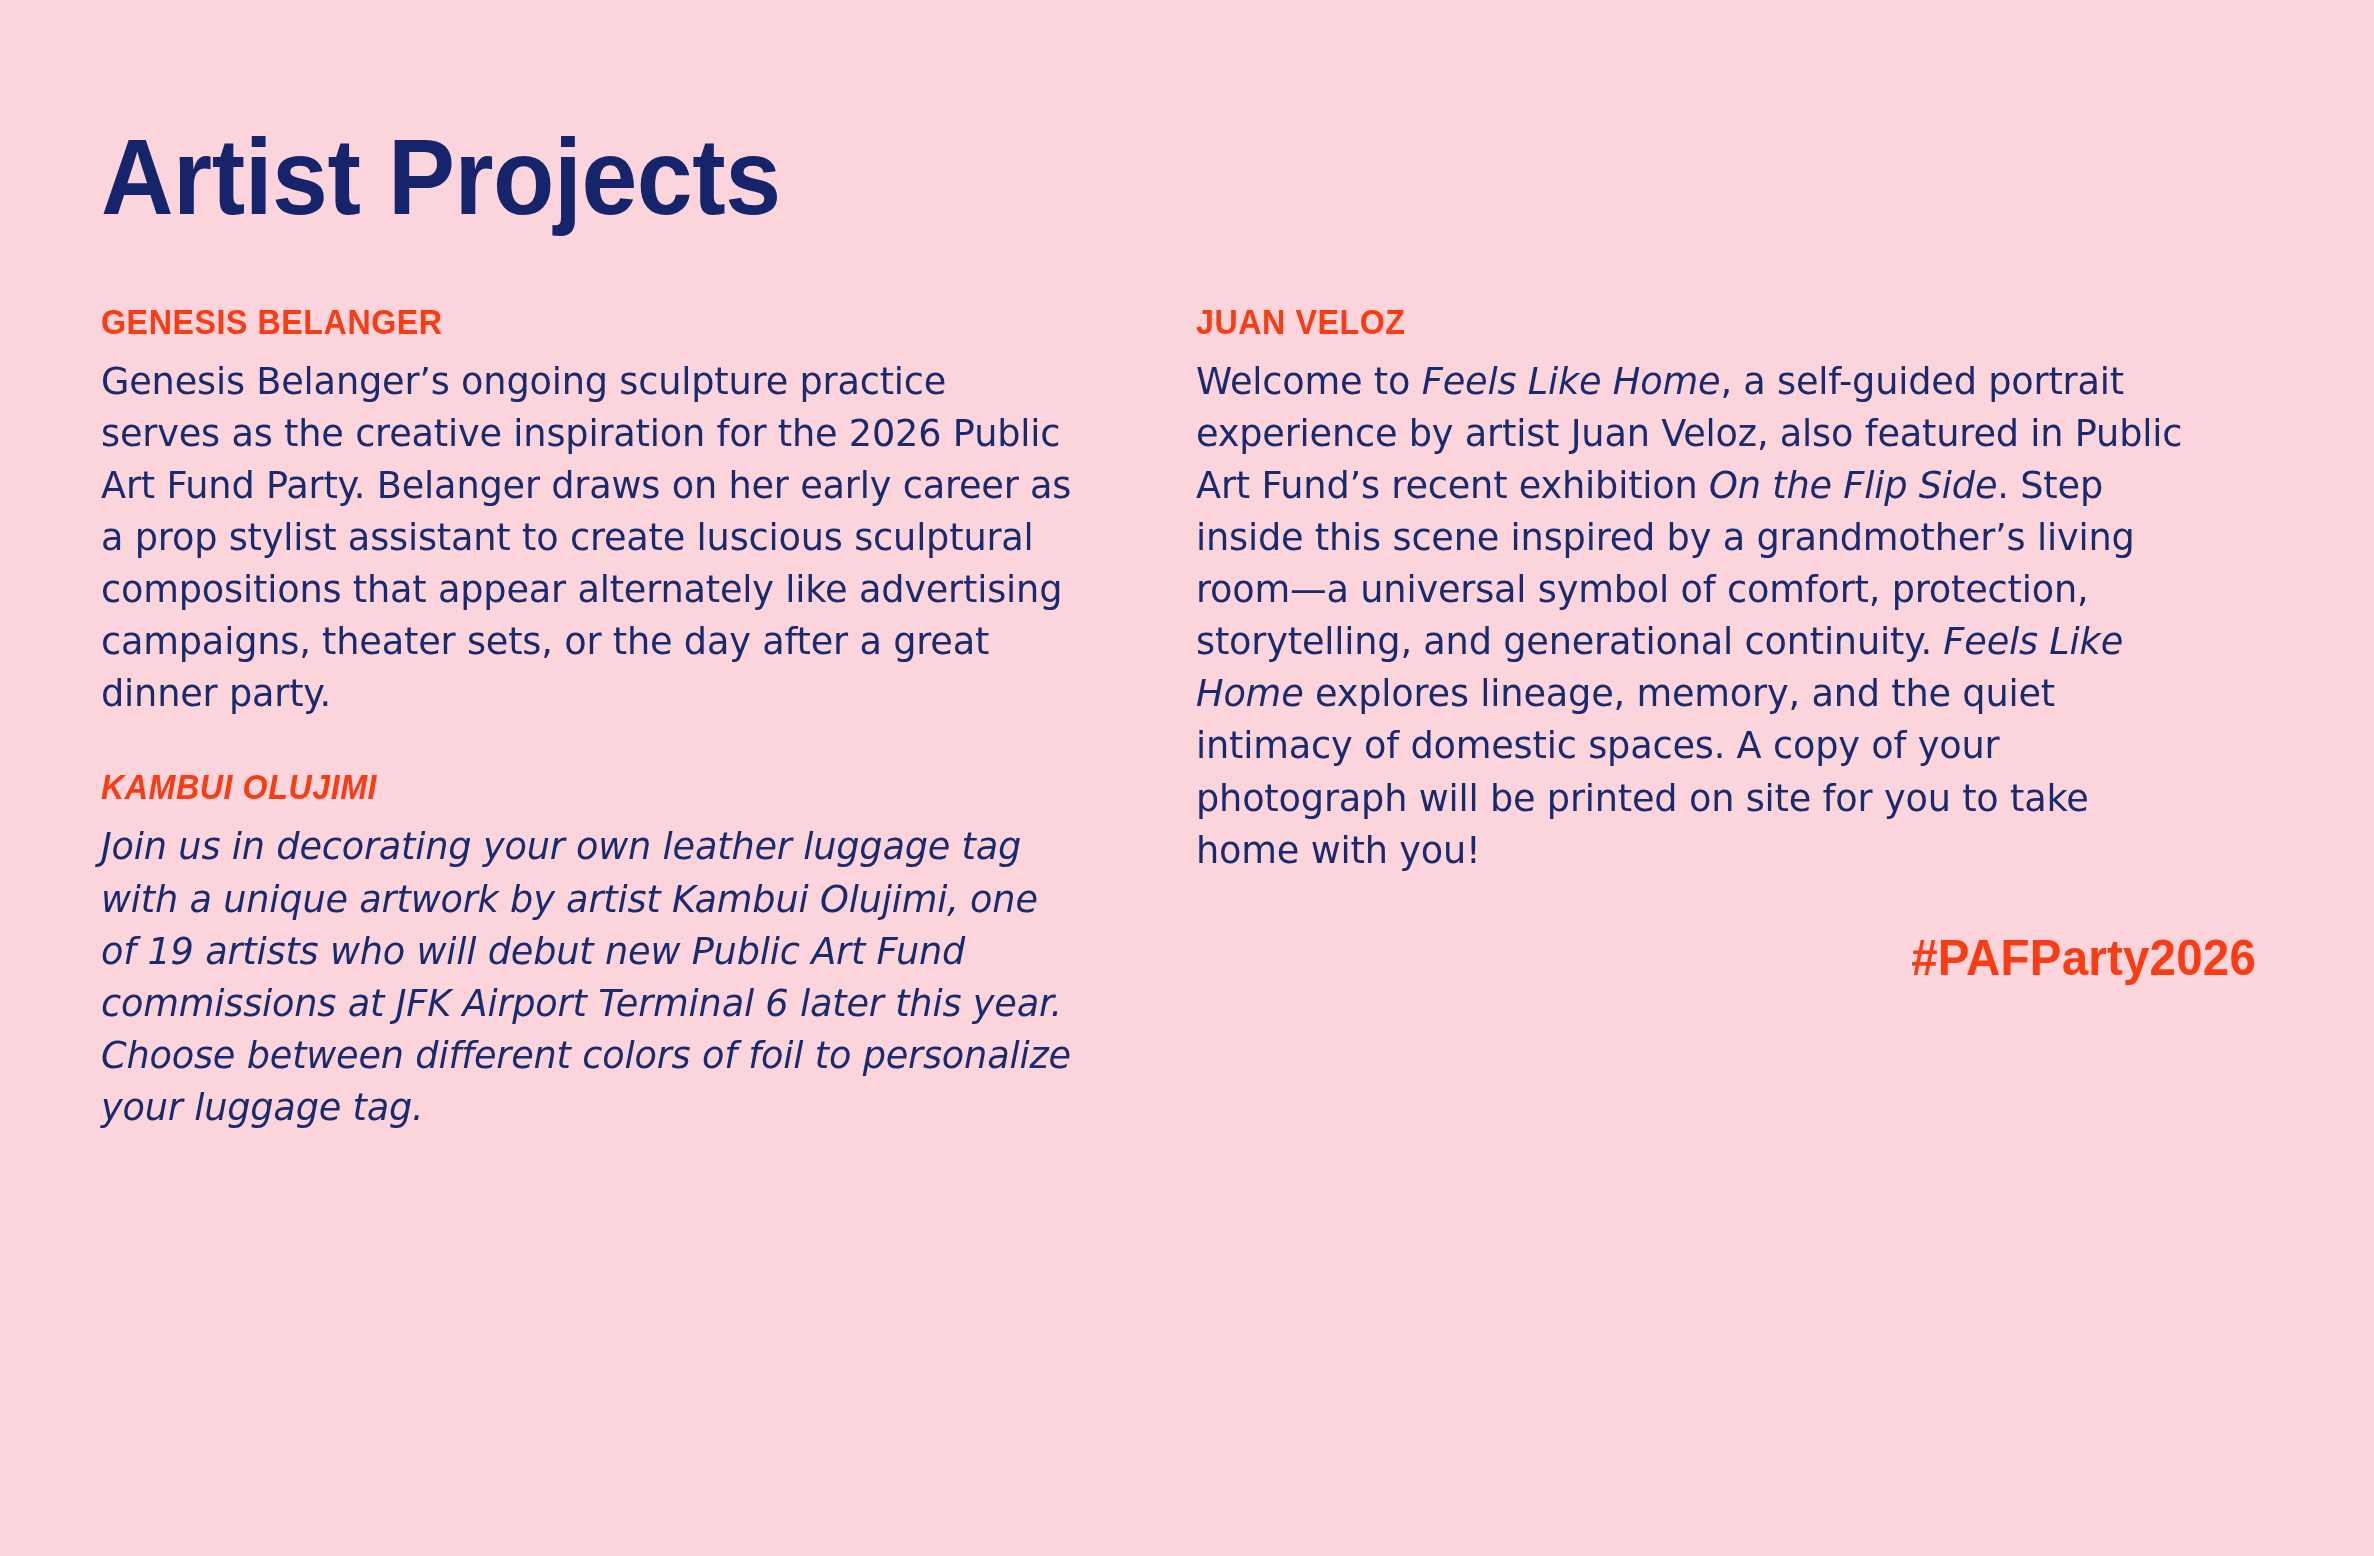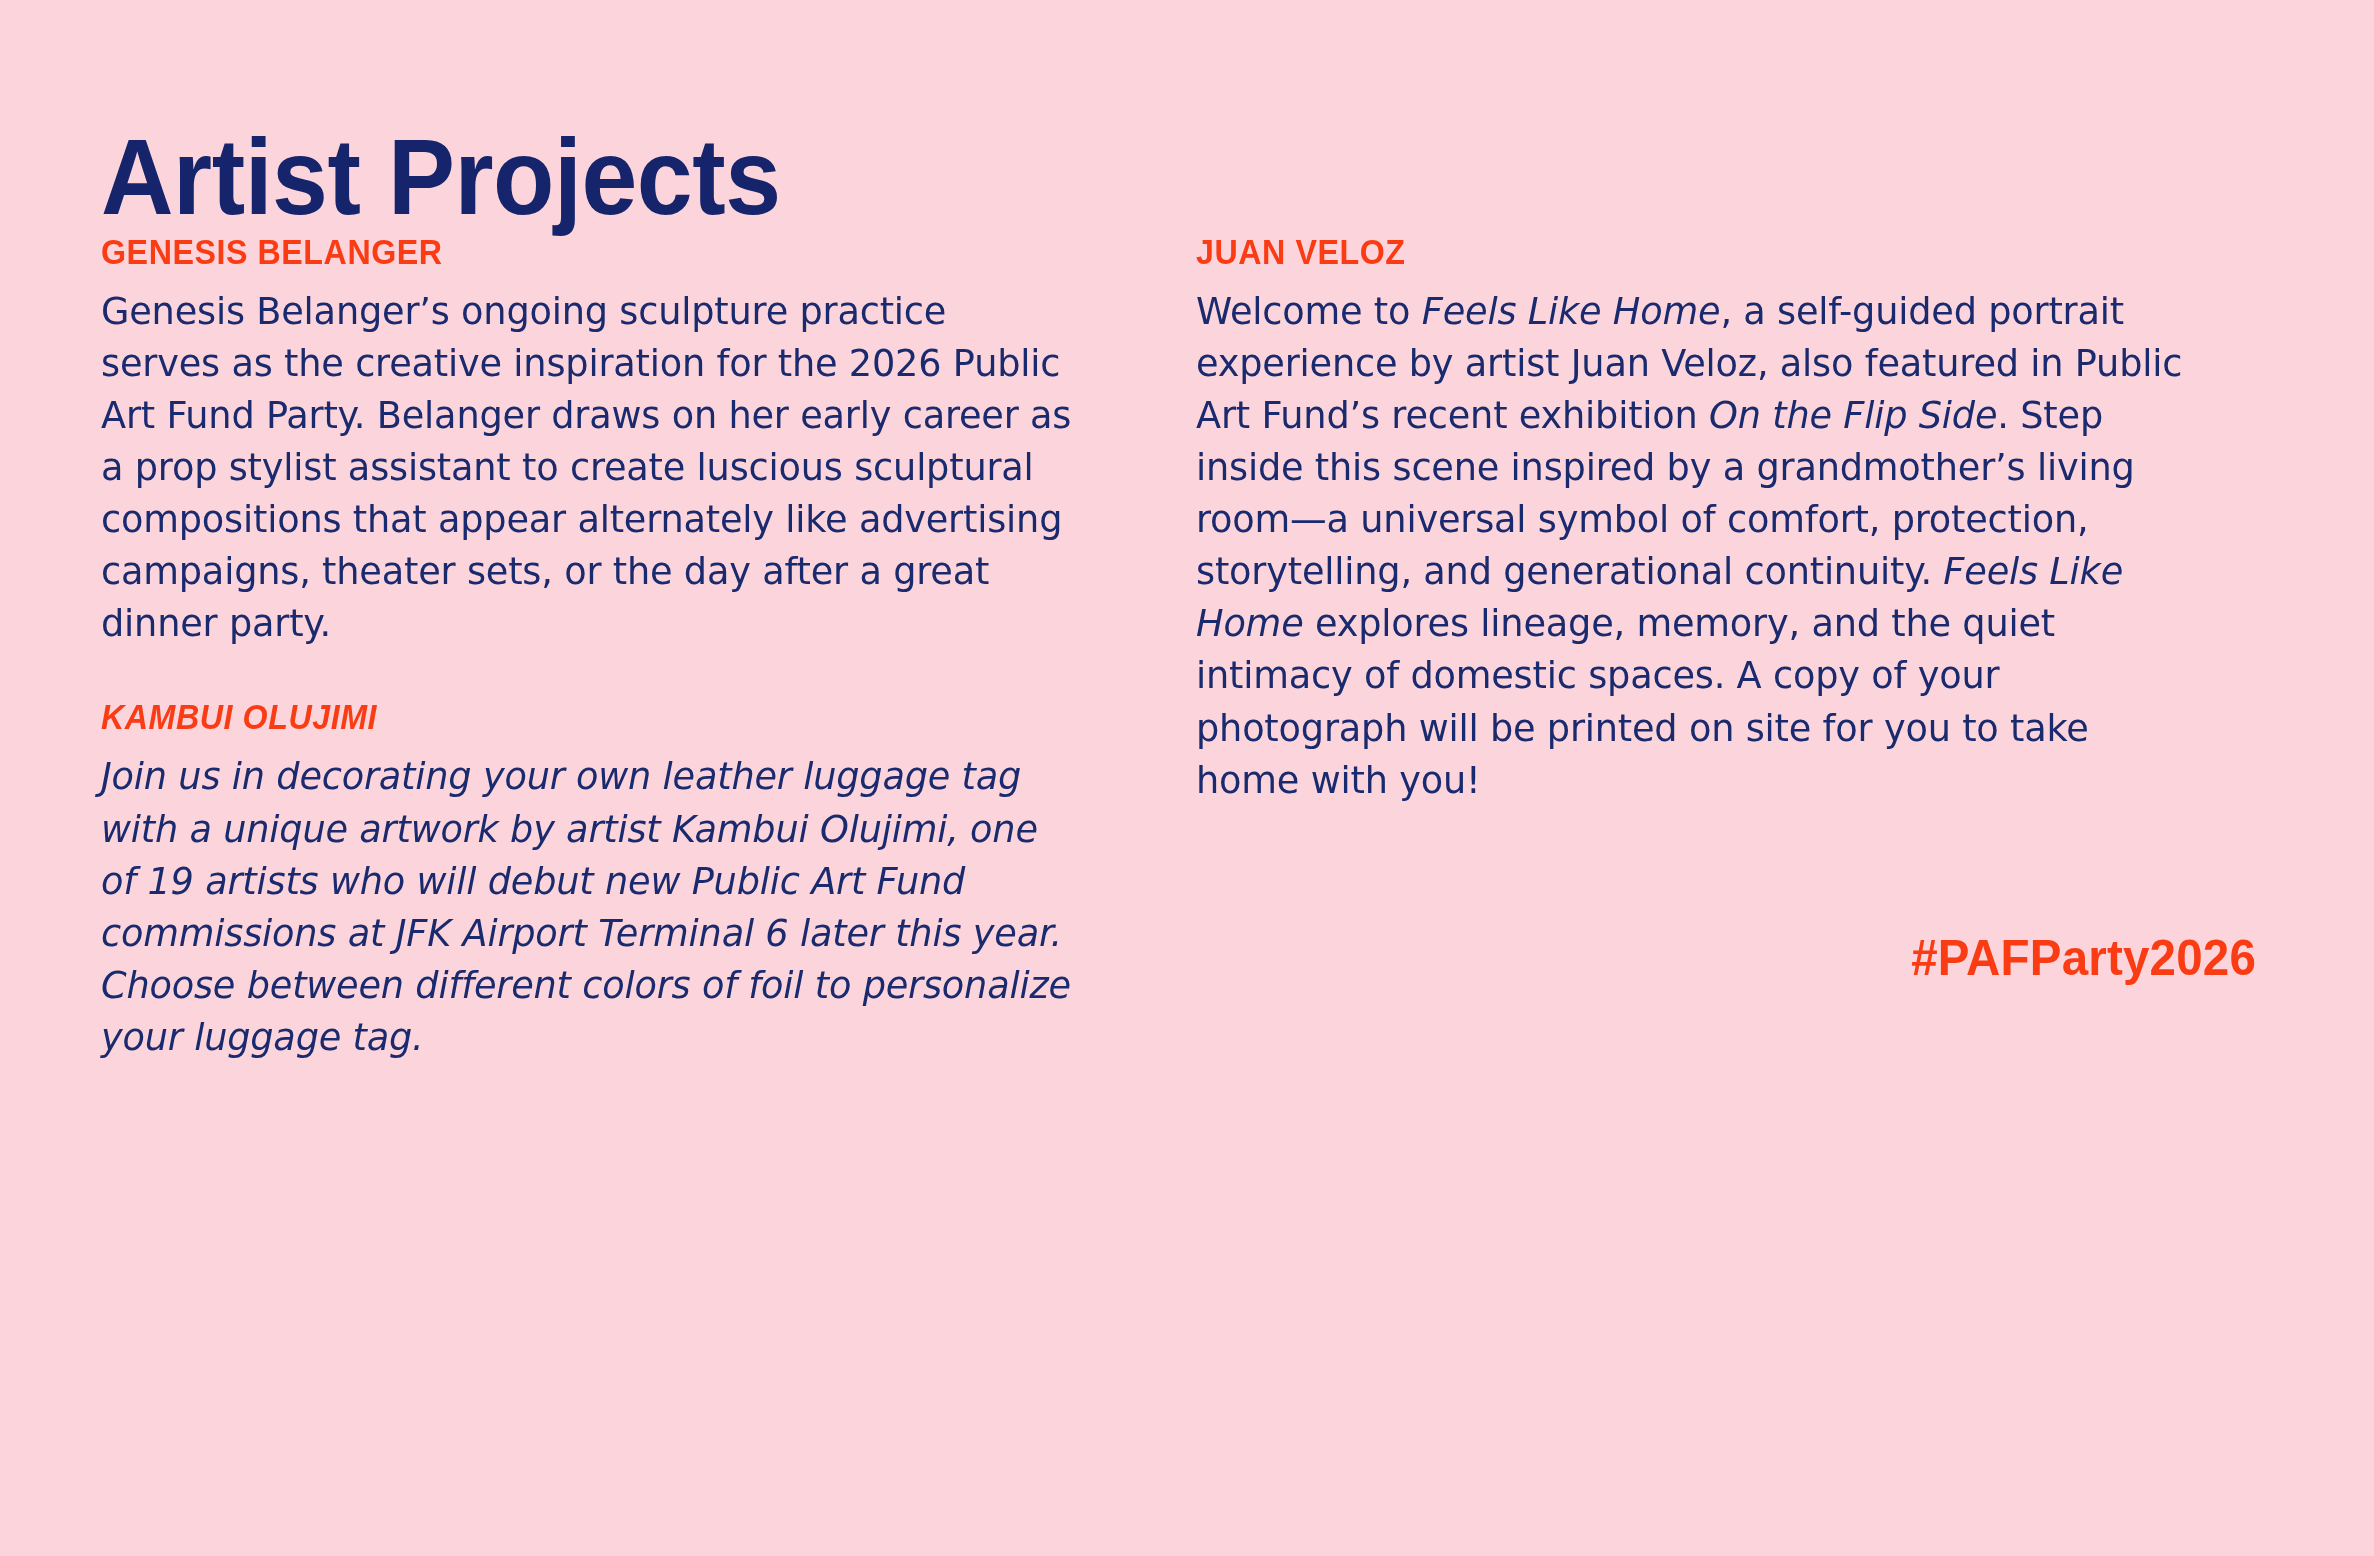--- a/index.html
+++ b/index.html
@@ -36,20 +36,21 @@
     line-height: 1.02;
     letter-spacing: -0.5px;
     transform: scaleX(0.93);
     transform-origin: left center;
     white-space: nowrap;
   }
 
   
   .columns {
     display: flex;
+    margin-top: 70px;
     align-items: flex-start;
   }
 
   .column {
     box-sizing: border-box;
   }
 
   .column-left {
     width: 1095px;
     padding-right: 85px;

